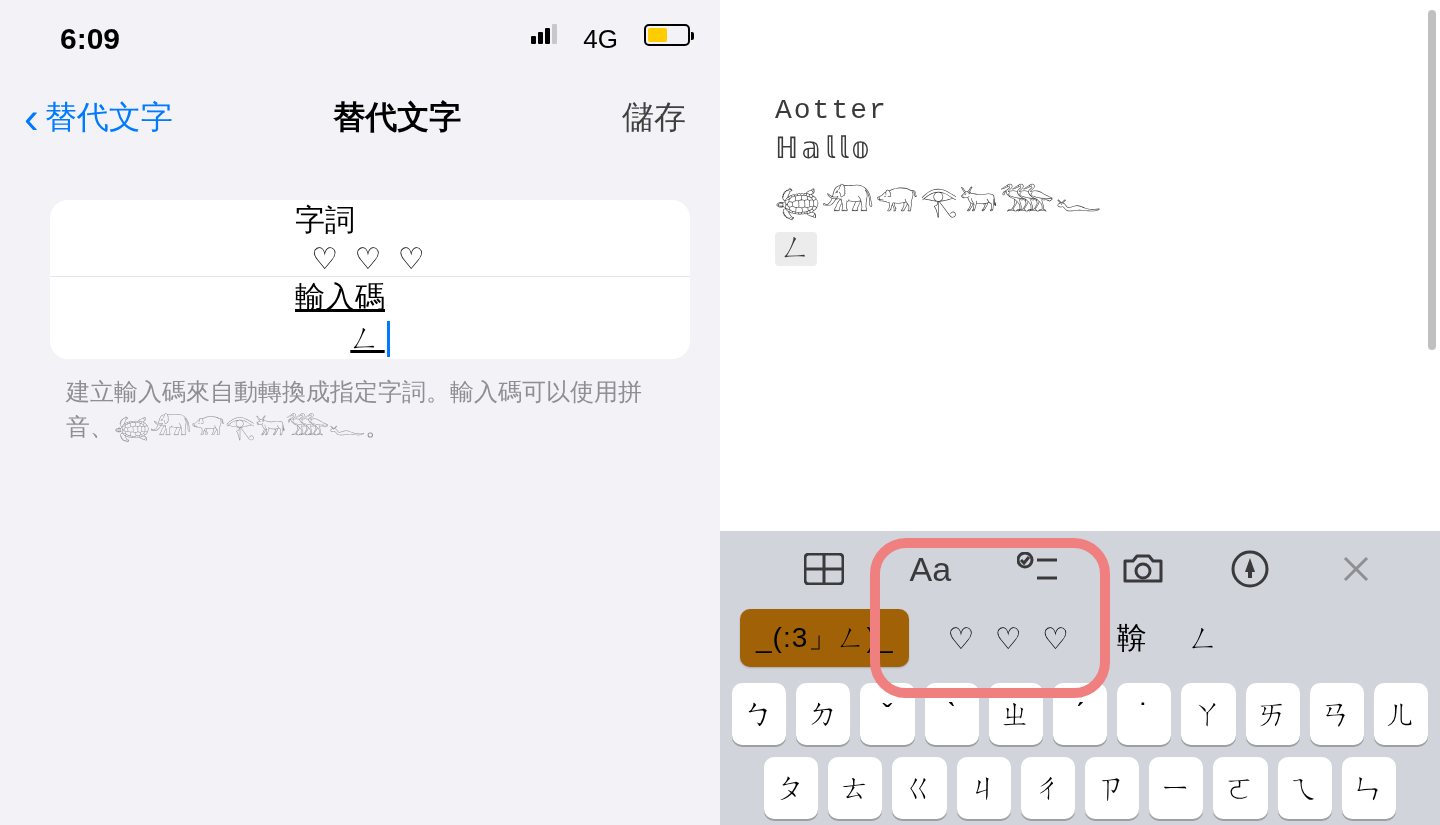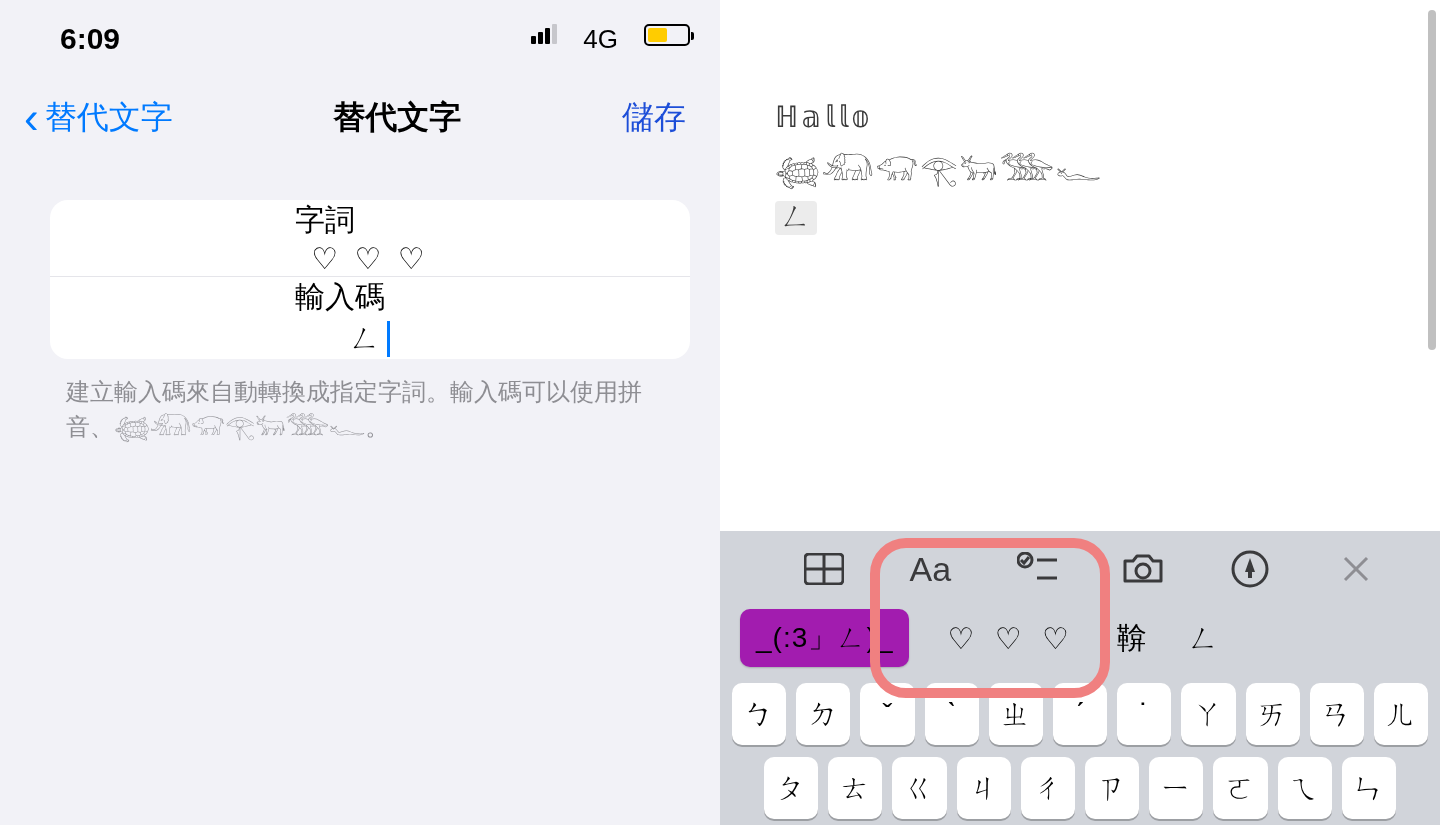--- a/index.html
+++ b/index.html
@@ -13,44 +13,44 @@
   .signal span { width:5px; background:#000; border-radius:1px; }
   .signal .b1{height:8px;} .signal .b2{height:12px;} .signal .b3{height:16px;} .signal .b4{height:20px; background:#c7c7cc;}
   .net { font-size:26px; font-weight:500; }
   .battery { width:46px; height:22px; border:2px solid #000; border-radius:5px; position:relative; }
   .battery::after{ content:""; position:absolute; right:-6px; top:6px; width:3px; height:8px; background:#000; border-radius:0 2px 2px 0;}
   .battery .fill{ position:absolute; left:2px; top:2px; bottom:2px; width:45%; background:#ffcc00; border-radius:2px;}
   .navbar { display:flex; align-items:center; justify-content:space-between; padding:40px 34px 30px 24px; }
   .nav-back { display:flex; align-items:center; color:#007aff; font-size:32px; gap:6px; }
   .chev { font-size:44px; font-weight:300; line-height:0.5; }
   .nav-title { font-size:32px; font-weight:700; color:#000; }
-  .nav-save { color:#1d4ed8; font-size:32px; }
+  .nav-save { color:#404040; font-size:32px; }
   .form-card { background:#fff; border-radius:18px; margin:30px 30px 0 50px; overflow:hidden; }
   .row { display:flex; align-items:center; min-height:76px; padding:0 26px; font-size:30px;flex-direction:column; }
-  .row + .row { border-top:1px solid #e5e5ea; }
+  .row + .row { border-top:1px solid #e5e5ea;text-decoration:underline; }
   .row .lab { width:150px; color:#000; }
   .row .val { flex:1; color:#000; display:flex; align-items:center; letter-spacing:4px; font-size:30px; }
   .cursor { display:inline-block; width:3px; height:36px; background:#007aff; margin-left:2px; }
   .hint { color:#8e8e93; font-size:24px; line-height:1.45; padding:16px 40px 0 66px; }
   
   .right { width:720px; height:825px; background:#fff; position:relative; }
   .note-body { padding:95px 20px 0 55px; font-family: "Menlo","Courier New",monospace; color:#3a3a3a; }
   .note-body .l1{ font-size:28px; letter-spacing:2px; }
   .note-body .l2{ font-size:30px; letter-spacing:3px; font-family:Liberation Sans, sans-serif; }
   .note-body .l3{ font-size:30px; margin-top:4px; letter-spacing:2px;}
   .note-body .l4{ font-size:30px; margin-top:6px; }
   .l4 span{ background:#ececec; padding:0 6px; border-radius:4px; }
   .scrollbar { position:absolute; right:4px; top:10px; width:8px; height:340px; background:#c0c0c0; border-radius:4px; }
   
   .kb { position:absolute; left:0; right:0; bottom:0; background:#d1d4da; }
   .kb-tool { display:flex; justify-content:space-between; align-items:flex-end; padding:18px 60px 14px 80px; }
   .kb-tool .ticon{ width:48px; height:40px; display:flex; align-items:center; justify-content:center; font-size:34px; color:#3a3a3c; }
   .kb-tool .ticon.x{ font-size:30px; font-weight:300; }
   .cand { display:flex; gap:34px; align-items:center; padding:6px 20px 16px 20px; font-size:30px; color:#000; }
-  .cand .c0 { background:#a21caf; border-radius:10px; padding:10px 16px; box-shadow:0 1px 2px rgba(0,0,0,0.2); font-size:28px; letter-spacing:1px;}
+  .cand .c0 { background:#a16207; border-radius:10px; padding:10px 16px; box-shadow:0 1px 2px rgba(0,0,0,0.2); font-size:28px; letter-spacing:1px;}
   .cand .c { padding:6px 4px; }
   .cand .c1{ letter-spacing:6px; }
   .highlight-ring { position:absolute; border:10px solid #f08080; border-radius:36px; width:240px; height:160px; left:870px; top:538px; z-index:50; pointer-events:none; }
   .keys { display:flex; flex-direction:column; gap:12px; padding:0 12px 6px 12px; }
   .keyrow { display:flex; gap:10px; }
   .keyrow.r2 { padding:0 32px; }
   .key { flex:1; background:#fff; border-radius:10px; height:62px; display:flex; align-items:center; justify-content:center; font-size:30px; box-shadow:0 2px 0 rgba(0,0,0,0.25); position:relative; }
   
   svg { display:block; }
 </style>
@@ -95,20 +95,21 @@
             <span class="cursor"></span>
         </div>
       </div>
     </div>
     <div class="hint">建立輸入碼來自動轉換成指定字詞。輸入碼可以使用拼音、𓆉𓃰𓃟𓂀𓃒𓅢𓆑。</div>
   </div>
 
   <div class="right">
     <div class="scrollbar"></div>
     <div class="note-body">
+      <div class="l1">Aotter</div>
       <div class="l2">ℍ𝕒𝕝𝕝𝕠</div>
       <div class="l3">𓆉𓃰𓃟𓂀𓃒𓅢𓆑</div>
       <div class="l4"><span>ㄥ</span></div>
     </div>
 
     <div class="kb">
       <div class="kb-tool">
         <div class="ticon">
           <svg width="40" height="32" viewBox="0 0 40 32">
               <rect x="1" y="1" width="38" height="30" rx="4" fill="none" stroke="#3a3a3c" stroke-width="3"></rect>

